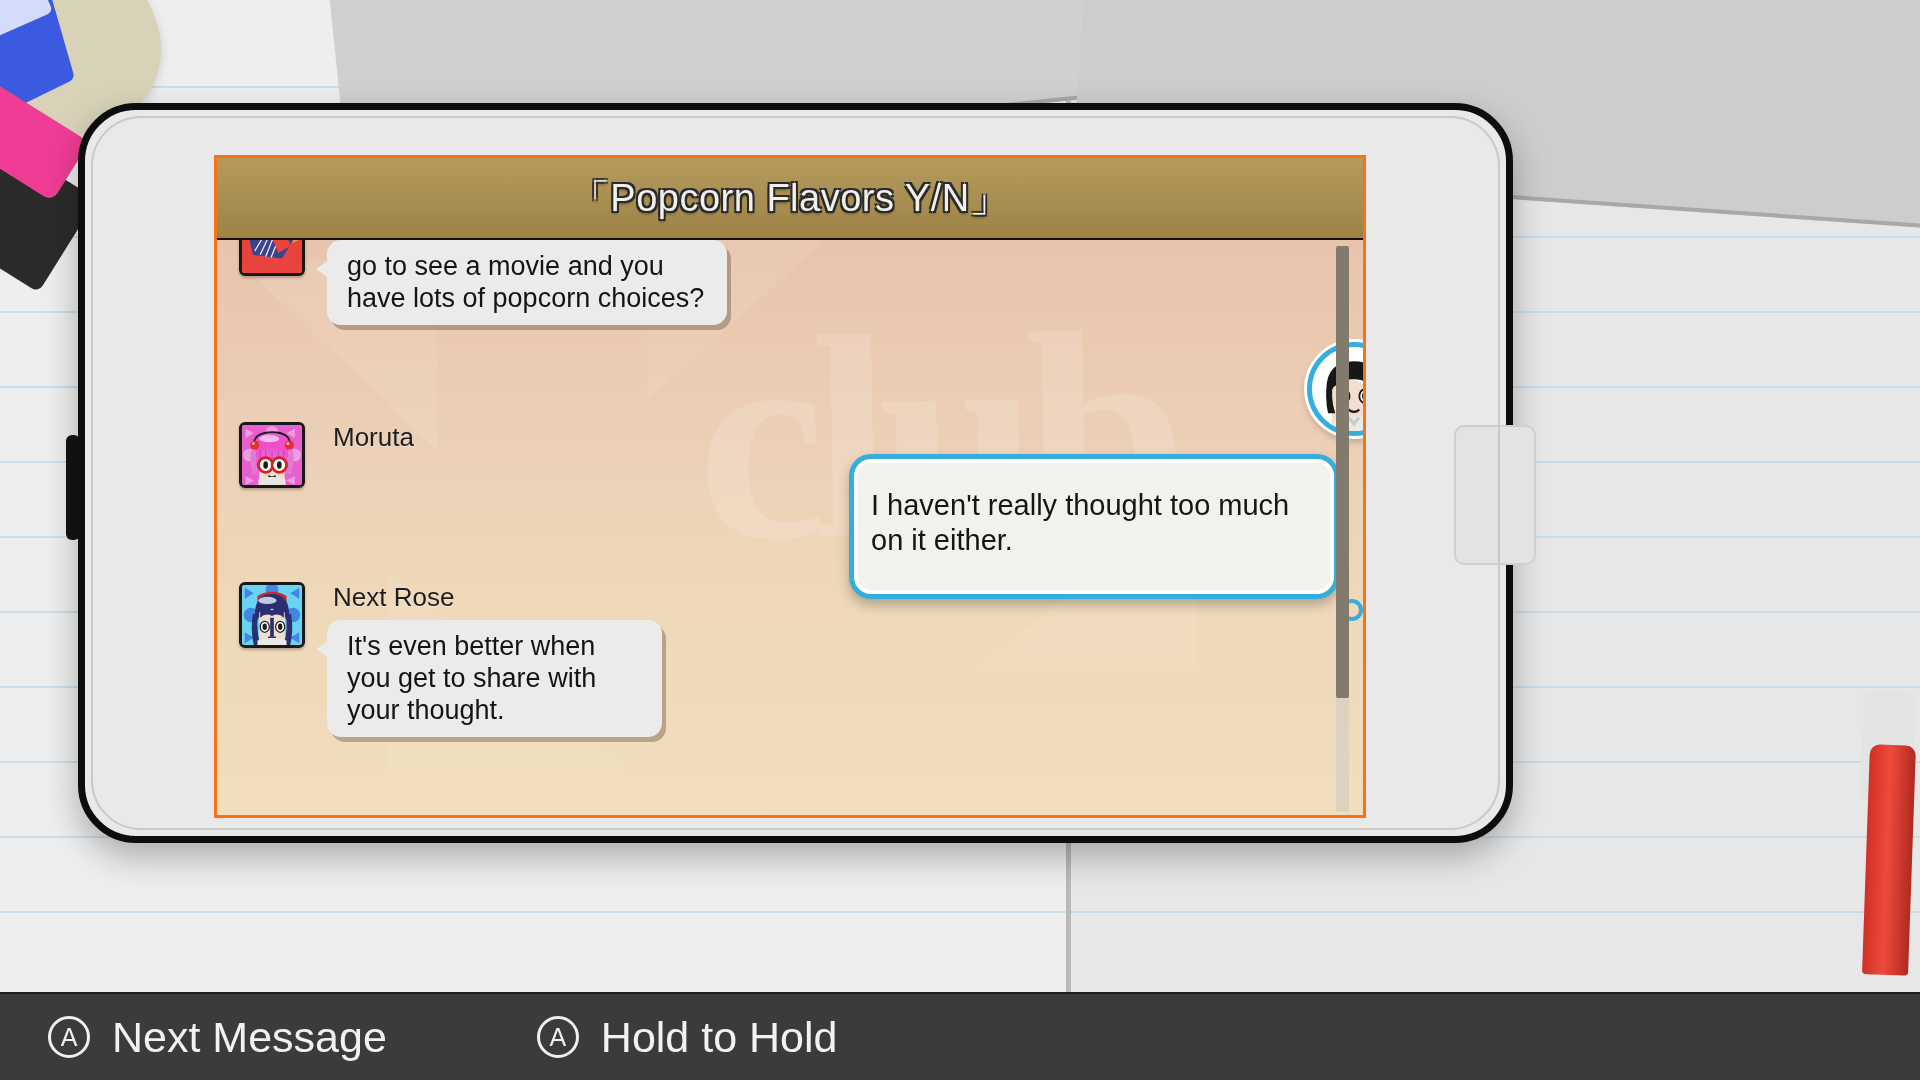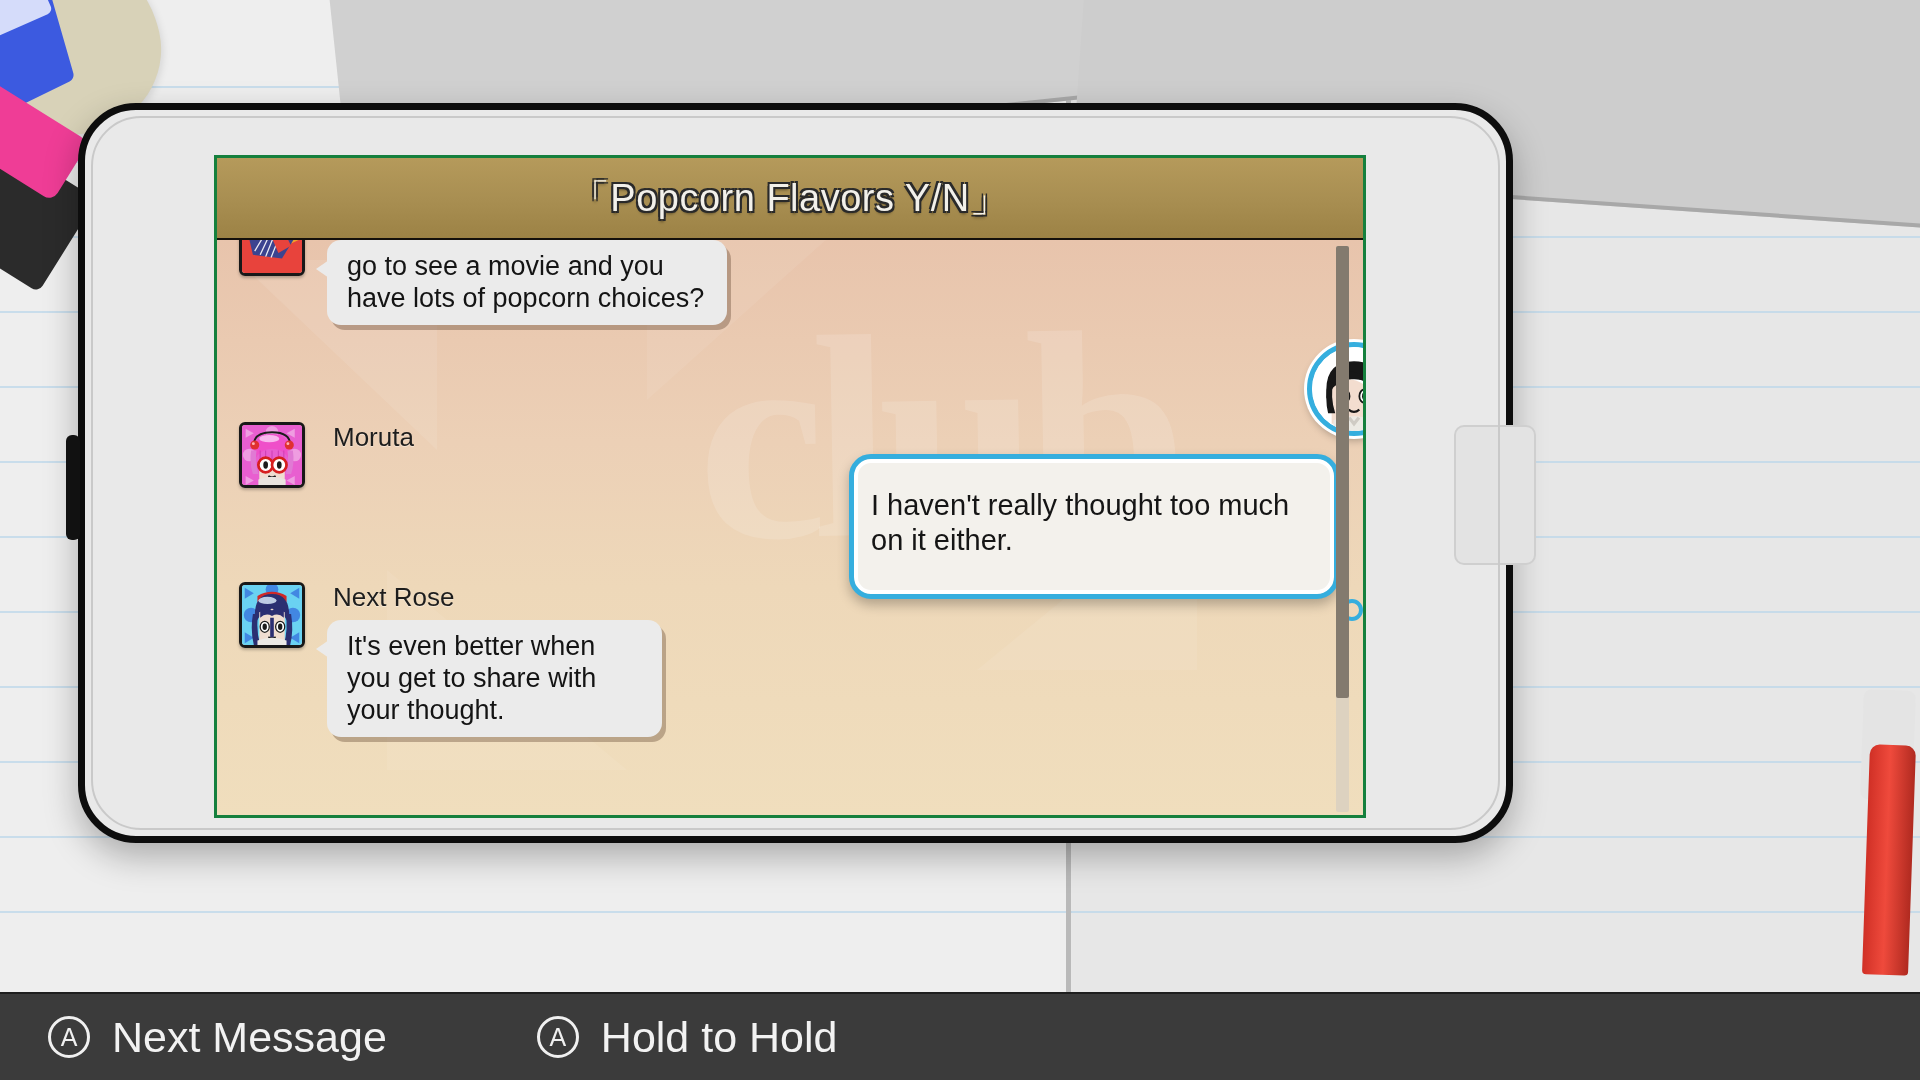--- a/index.html
+++ b/index.html
@@ -132,21 +132,21 @@
     border:2px solid #cfcfcf;
     border-radius:10px;
     z-index:0;
   }
 
   
   #screen {
     position:absolute;
     left:129px; top:45px;
     width:1152px; height:663px;
-    border:3px solid #15803d;
+    border:3px solid #f97316;
     overflow:hidden;
     background:#f0d9b5;
   }
 
   
   #title-bar {
     position:relative;
     height:82px;
     background:linear-gradient(180deg,#b59a5b 0%, #a98f52 50%, #9c8245 100%);
     border-bottom:2px solid #14100b;

